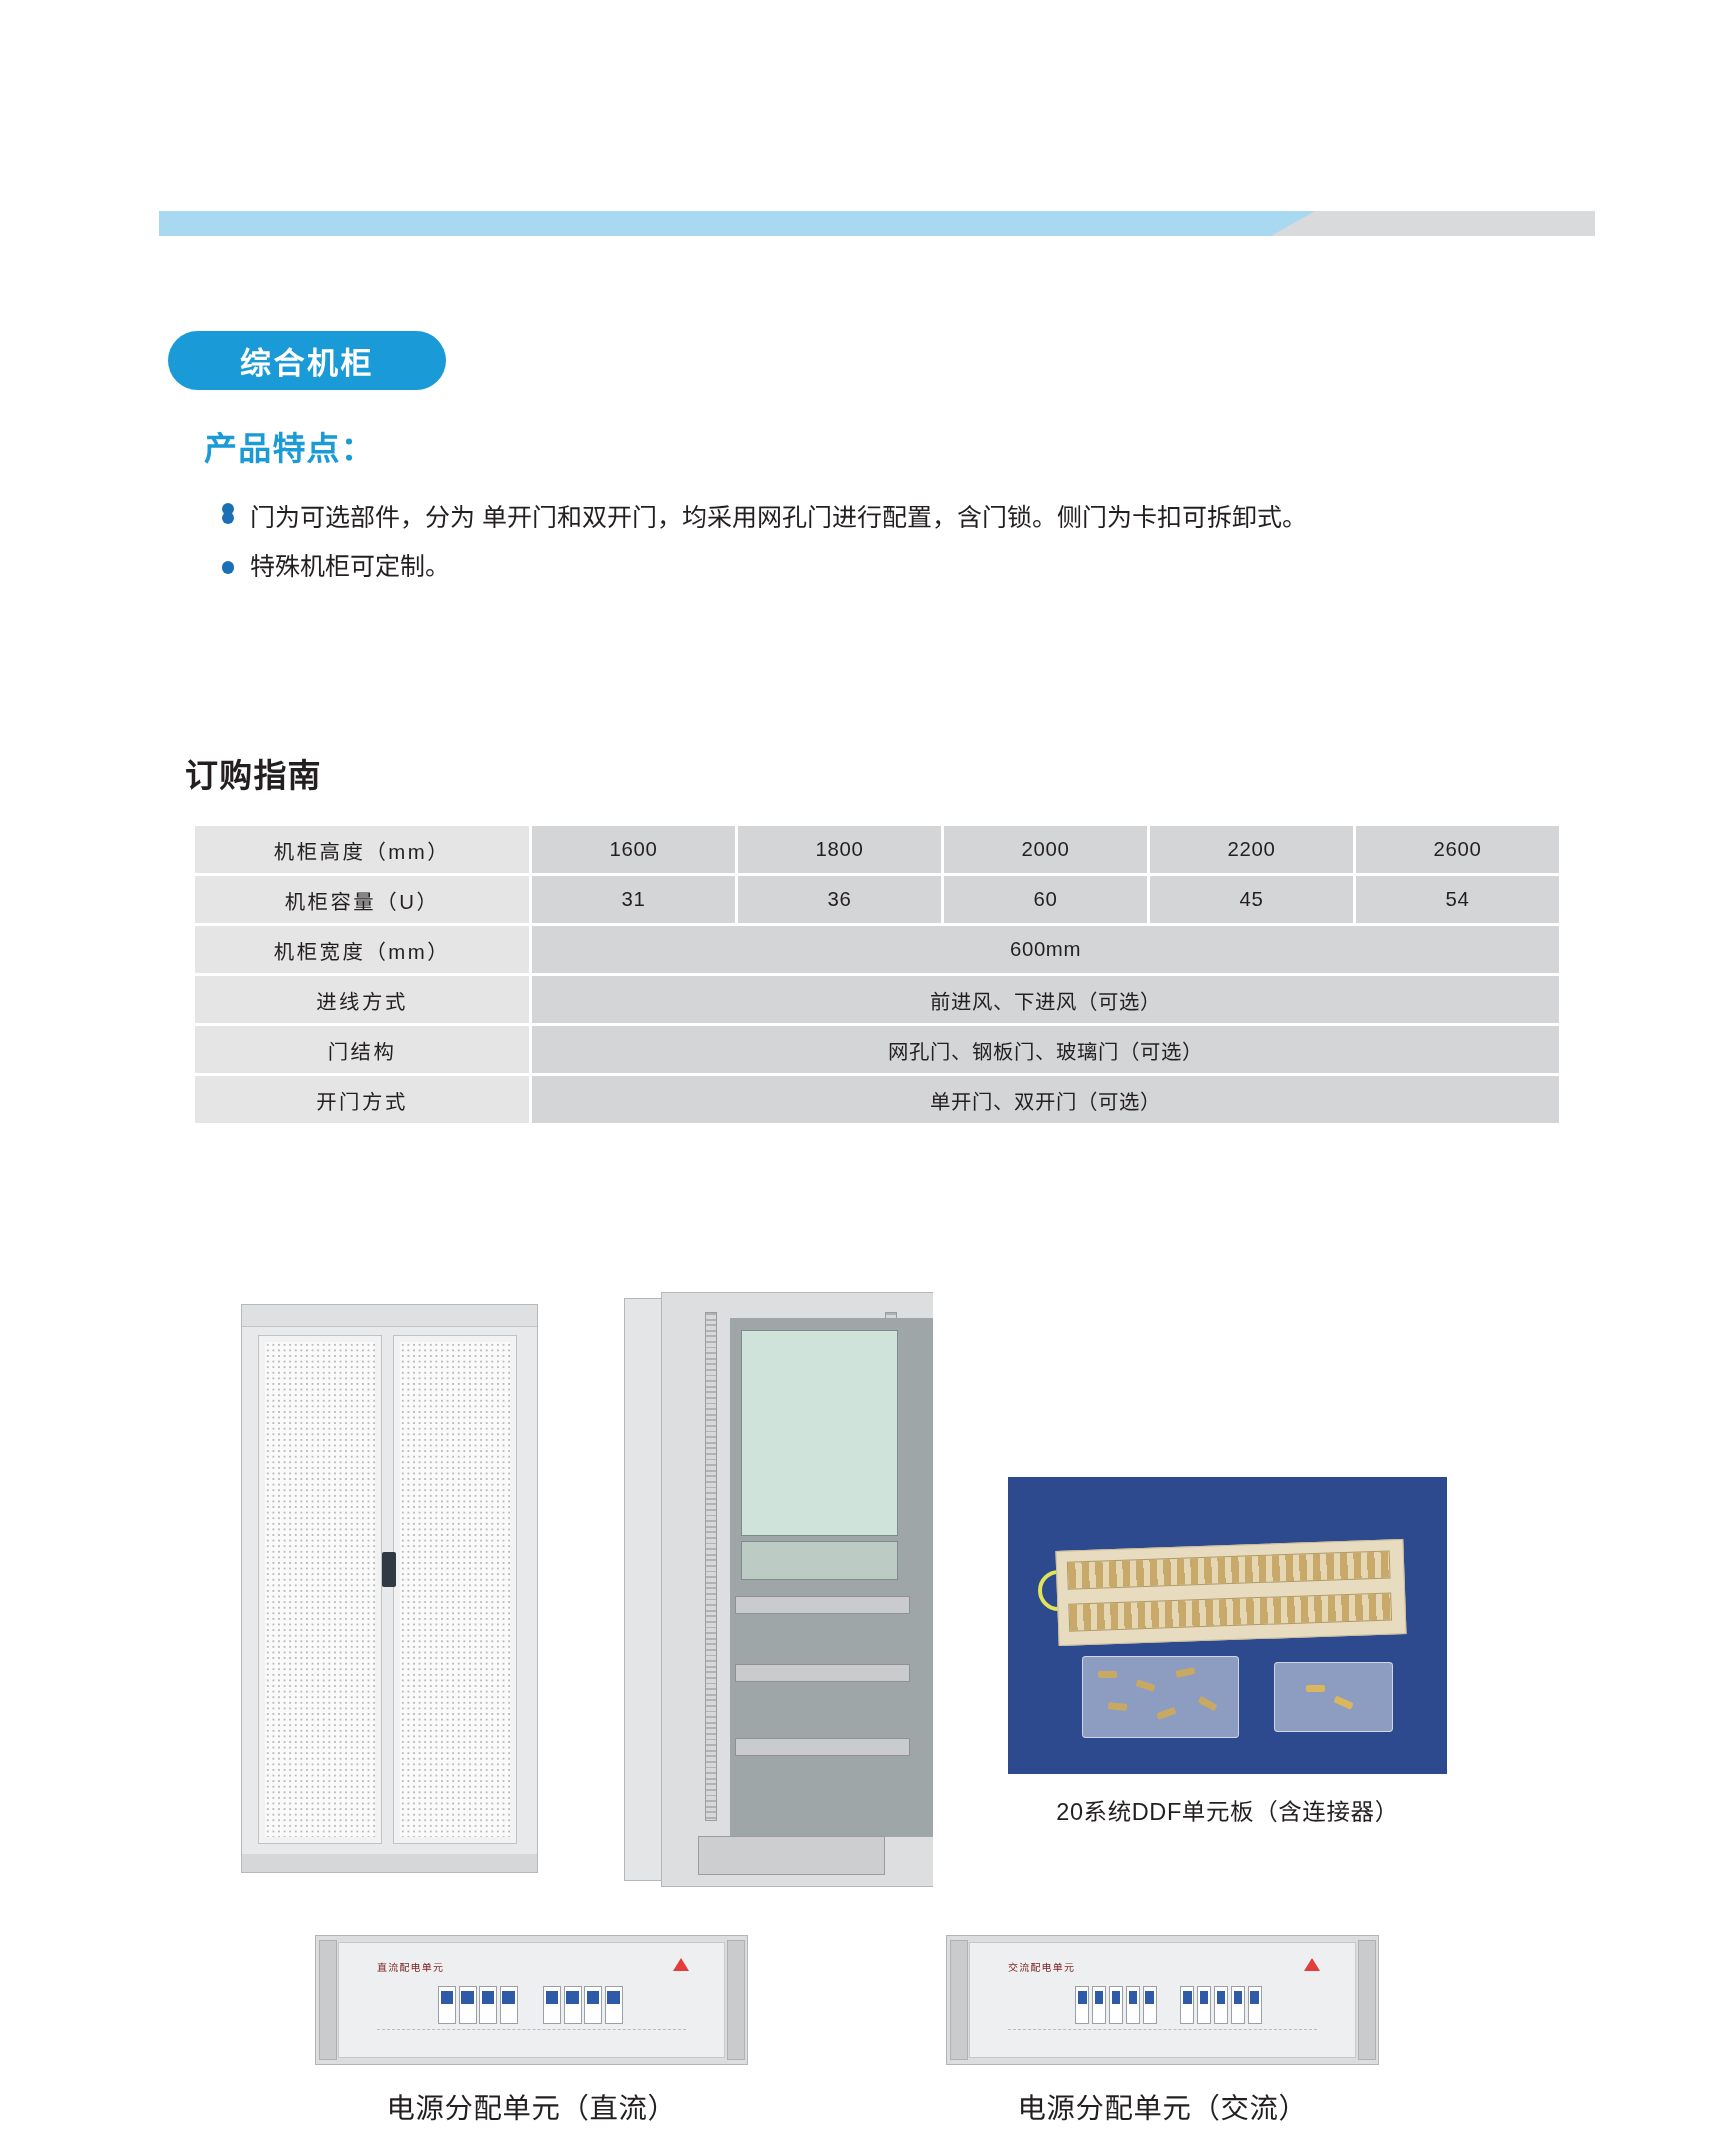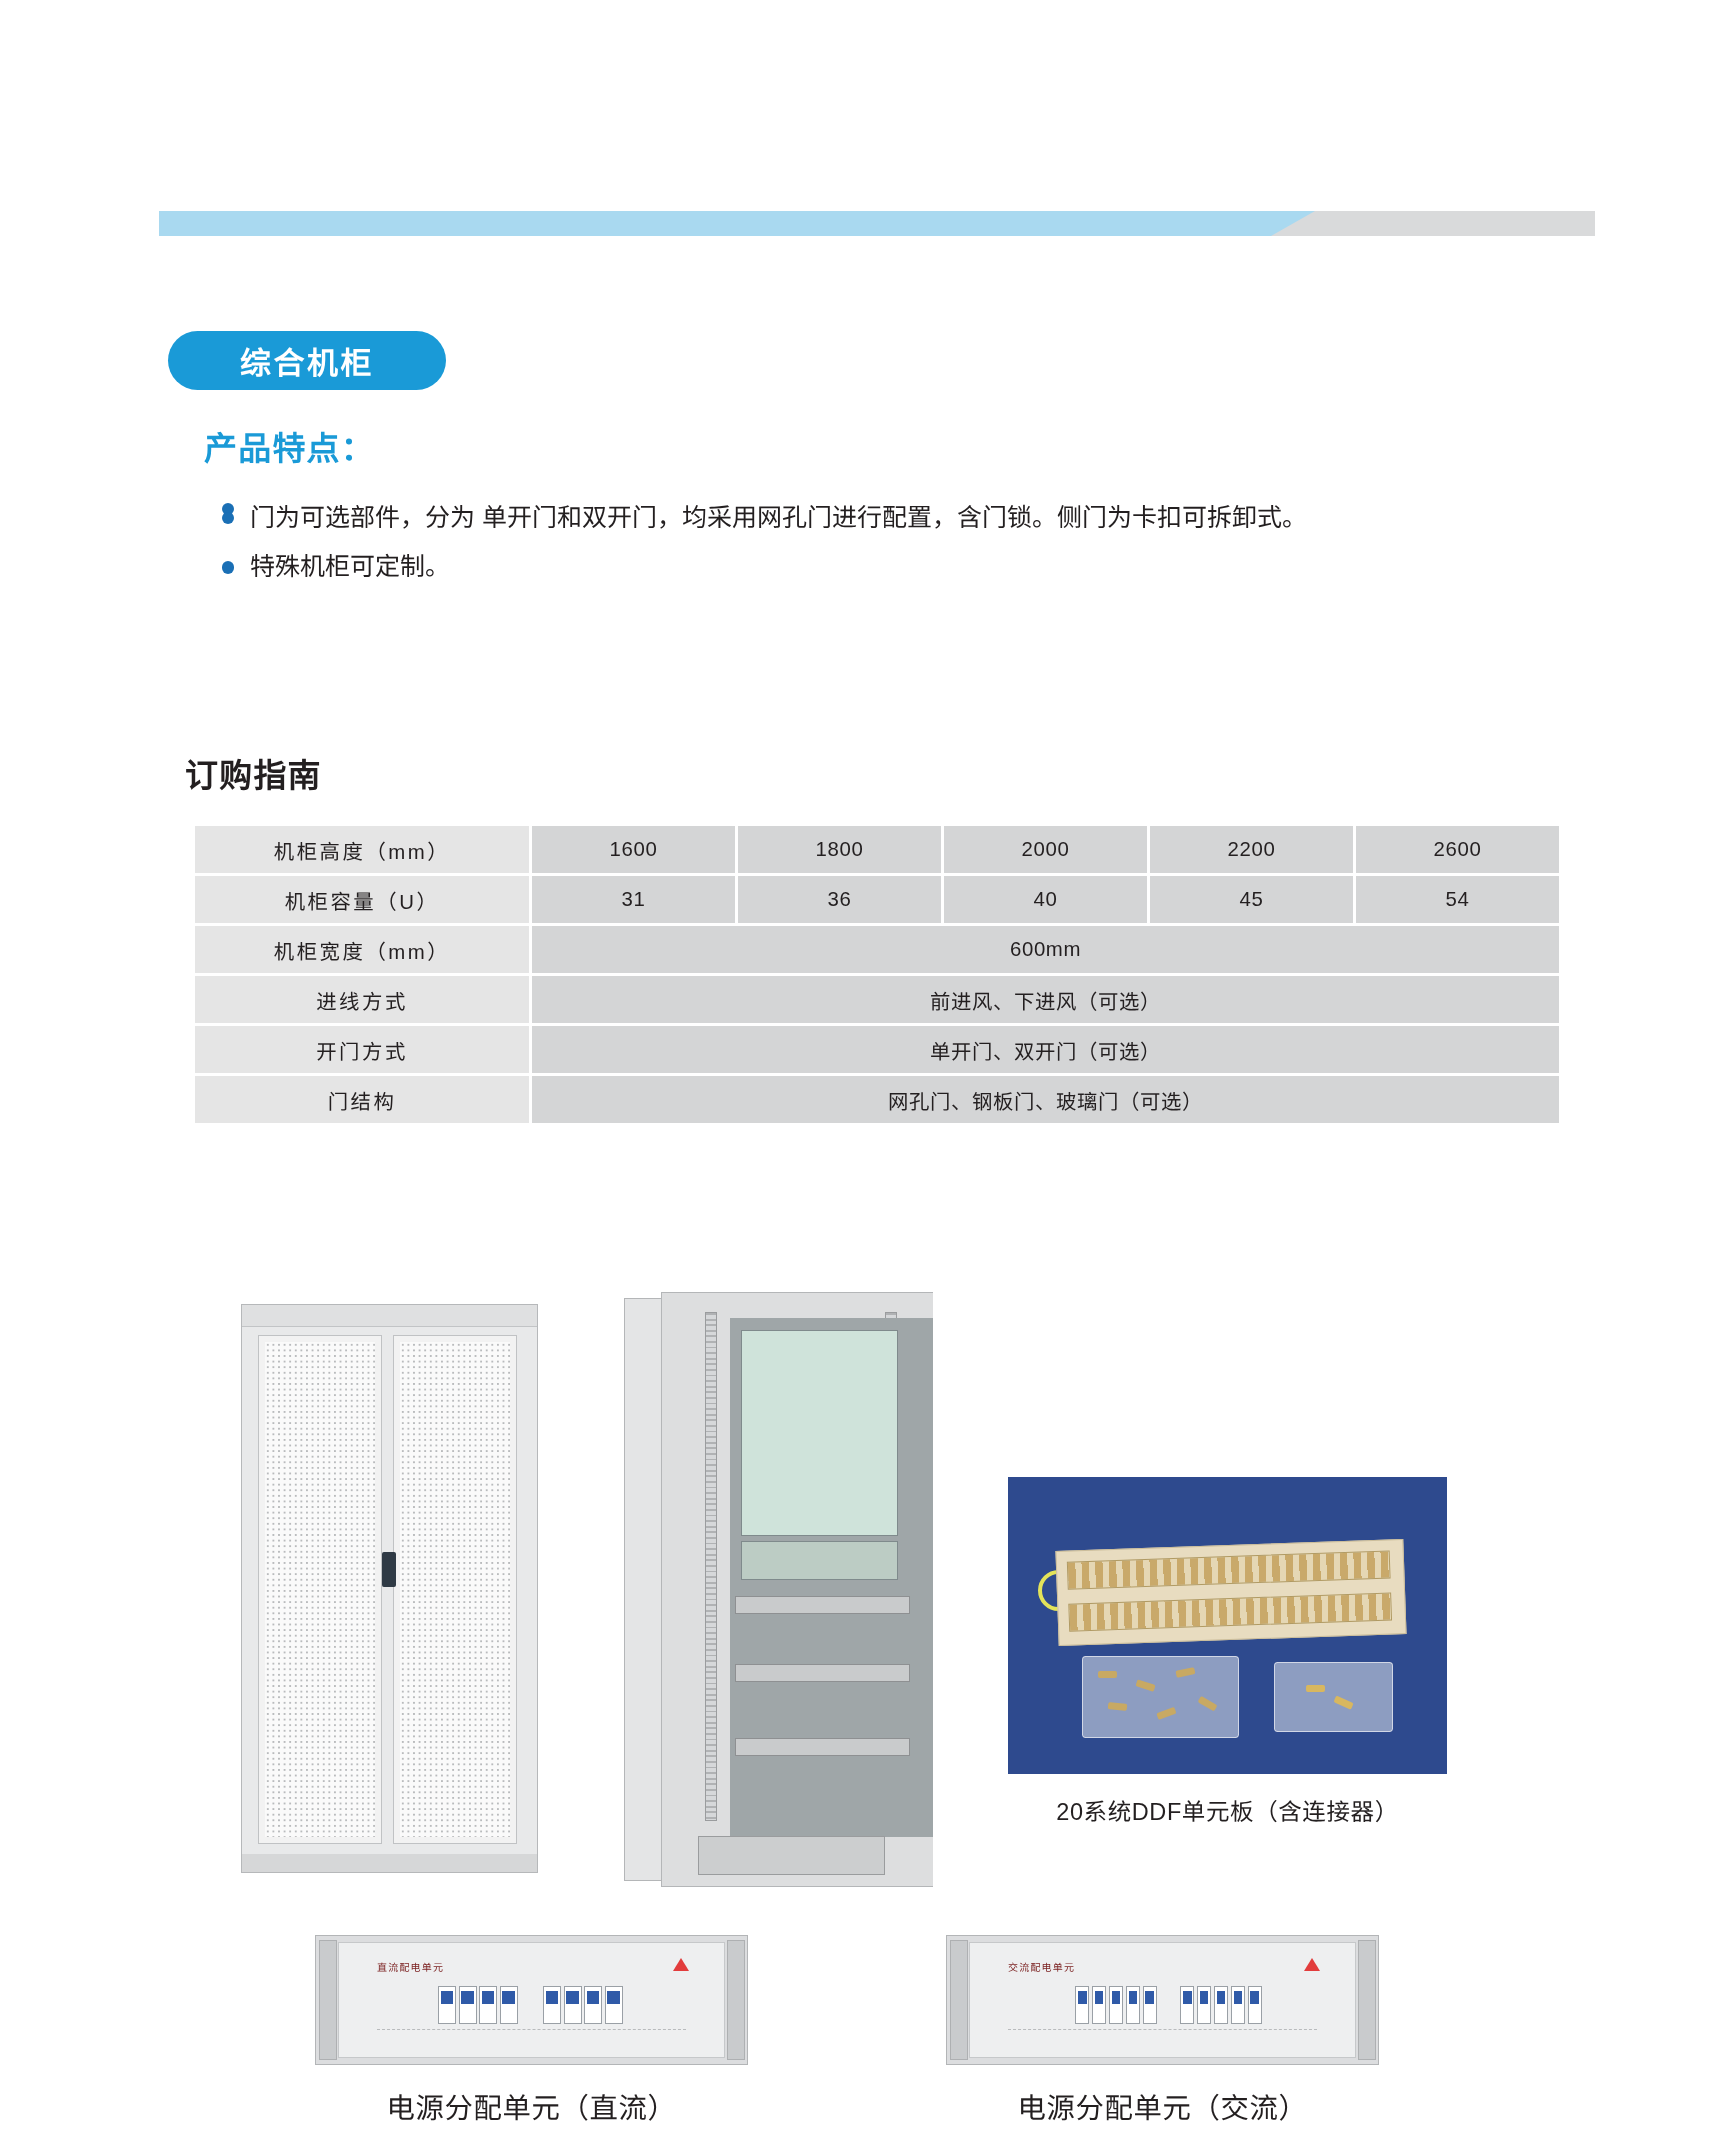--- a/index.html
+++ b/index.html
@@ -278,39 +278,39 @@
       <td>1600</td>
       <td>1800</td>
       <td>2000</td>
       <td>2200</td>
       <td>2600</td>
     </tr>
     <tr>
       <td class="label">机柜容量（U）</td>
       <td>31</td>
       <td>36</td>
-      <td>40</td>
+      <td>60</td>
       <td>45</td>
       <td>54</td>
     </tr>
     <tr>
       <td class="label">机柜宽度（mm）</td>
       <td colspan="5">600mm</td>
     </tr>
     <tr>
       <td class="label">进线方式</td>
       <td colspan="5">前进风、下进风（可选）</td>
     </tr>
     <tr>
+      <td class="label">门结构</td>
+      <td colspan="5">网孔门、钢板门、玻璃门（可选）</td>
+    </tr>
+    <tr>
       <td class="label">开门方式</td>
       <td colspan="5">单开门、双开门（可选）</td>
-    </tr>
-    <tr>
-      <td class="label">门结构</td>
-      <td colspan="5">网孔门、钢板门、玻璃门（可选）</td>
     </tr>
   </tbody>
 </table>
 
 <div class="photo" id="cab1">
   <div class="cab1-body">
     <div class="cab1-top"></div>
     <div class="cab1-door left">
       <div class="cab1-mesh"></div>
     </div>

